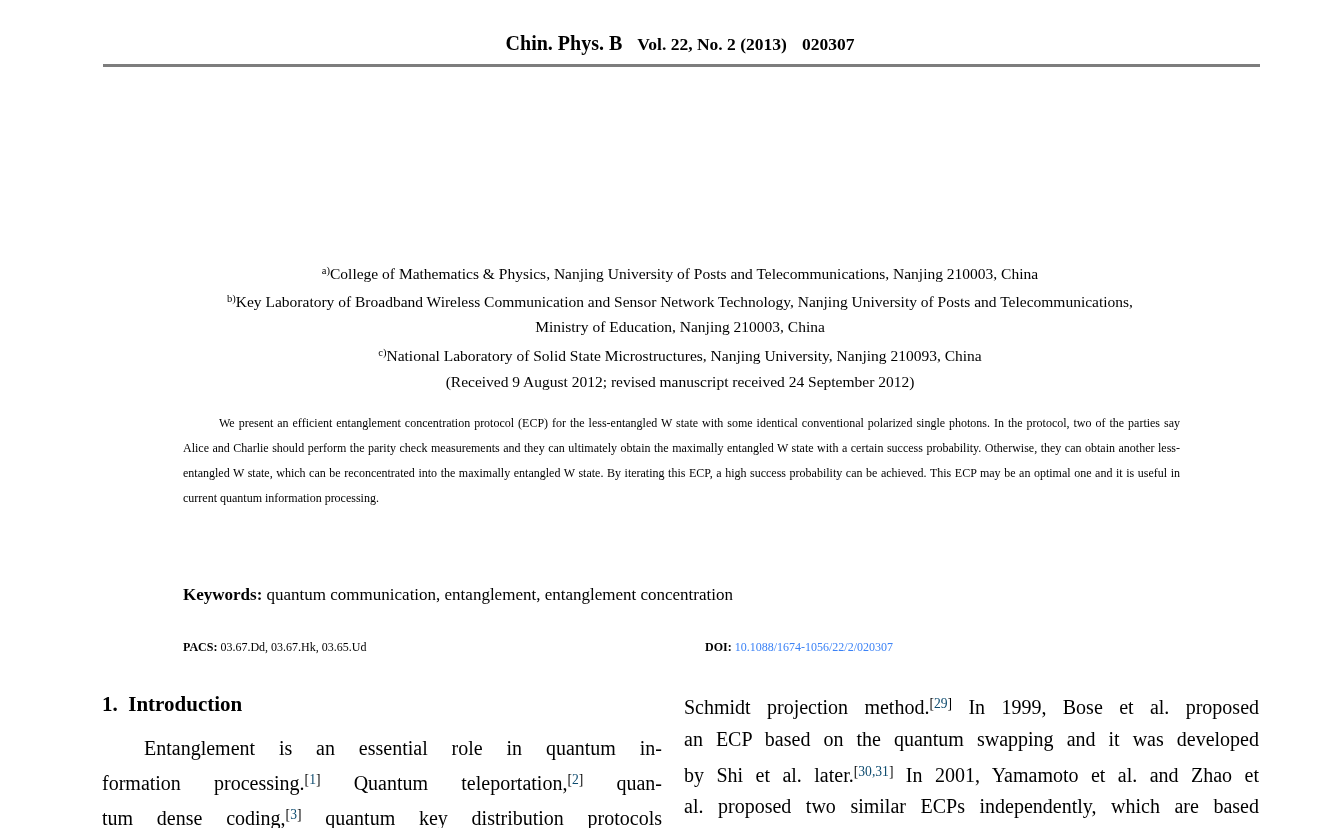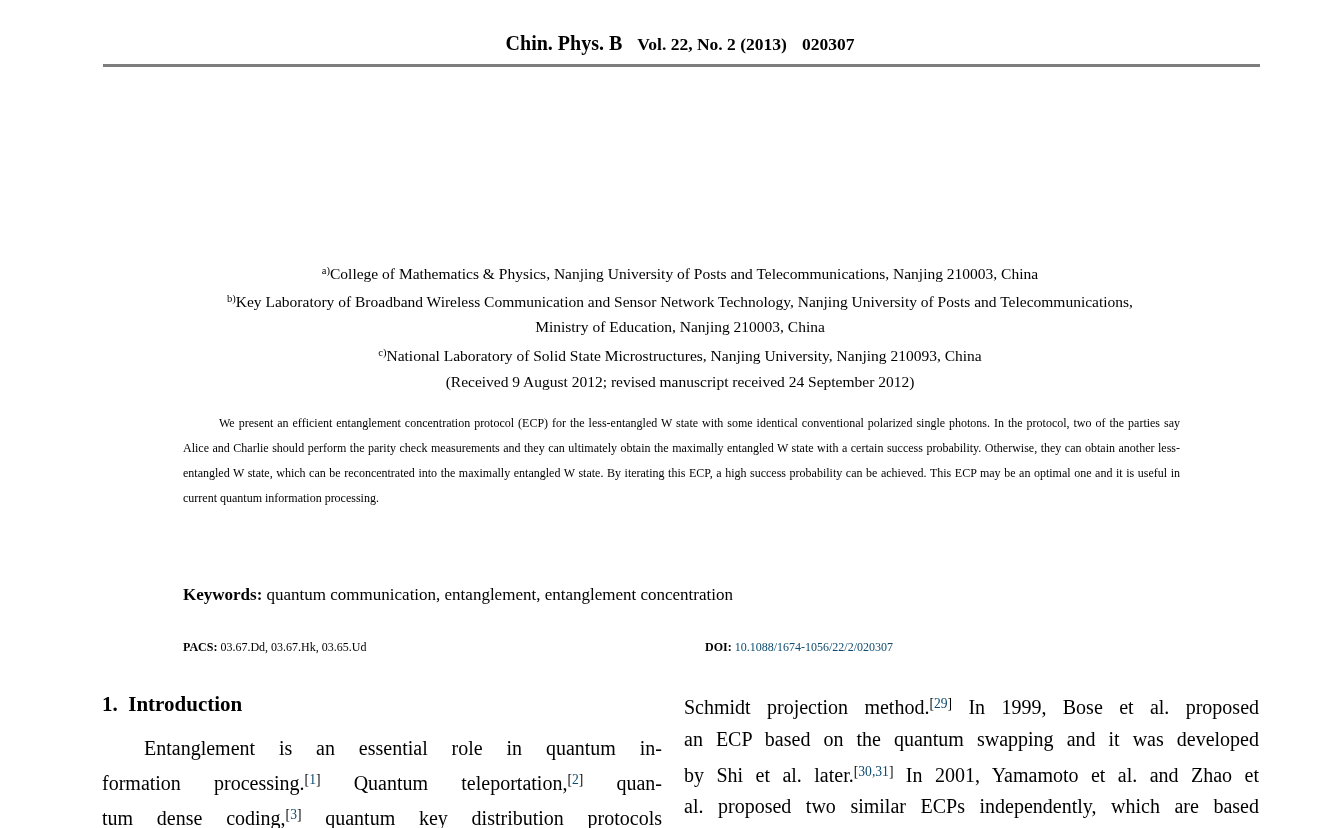--- a/index.html
+++ b/index.html
@@ -43,21 +43,21 @@
   .leftcol{top:733px;left:86px;width:560px;line-height:31px;}
   .rightcol{top:688px;left:668px;width:575px;line-height:31.7px;}
   .col .pline{text-align:justify;text-align-last:justify;}
   .pline.indent{text-indent:42px;}
 
   .s-b{font-weight:bold;}
   .s-i{}
   .s-sup{font-size:68%;vertical-align:0.45em;}
   .s-supb{font-size:68%;vertical-align:0.45em;color:#0c4a6e;}
   .s-dagger{font-size:68%;vertical-align:0.45em;color:#0b0bee;}
-  .s-link{color:#0c4a6e;}
+  .s-link{color:#3b82f6;}
 </style>
 </head>
 <body>
 
 <div id="page">
   <div class="hdr"><span class="s-b">Chin. Phys. B</span><span class="s-b2">Vol. 22, No. 2 (2013)</span><span class="s-b2">020307</span></div>
   <div class="rule"></div>
 
 
 

